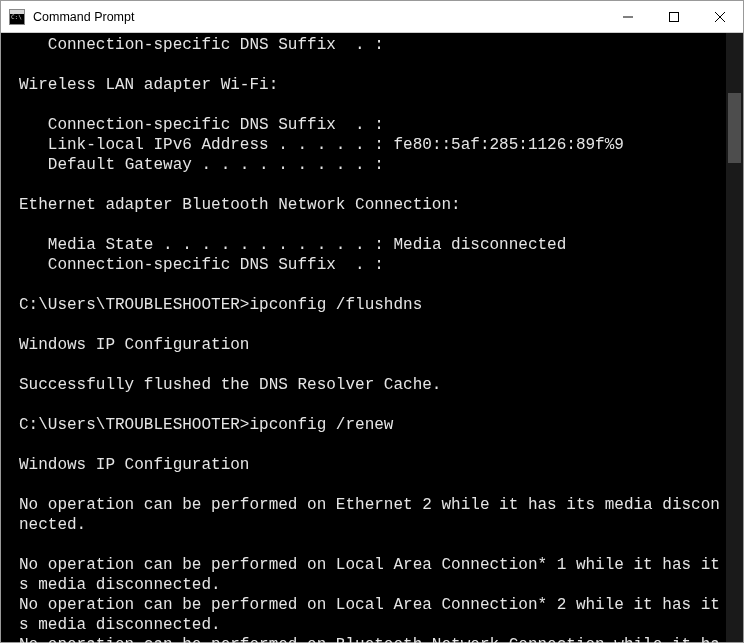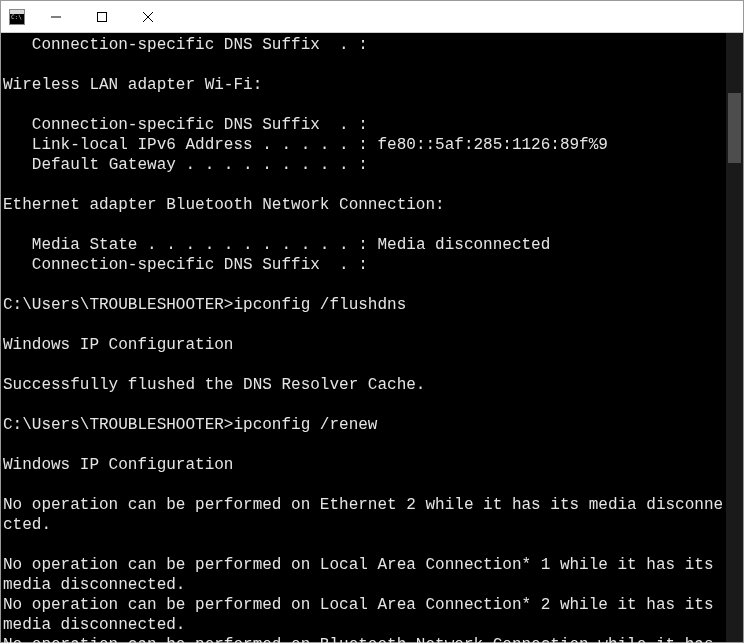--- a/index.html
+++ b/index.html
@@ -47,21 +47,21 @@
     flex: 1 1 auto;
     background: #000;
     color: #e5e5e5;
     font-family: Consolas, "Courier New", monospace;
     font-size: 16px;
     line-height: 20px;
     padding: 2px 0 2px 2px;
     white-space: pre;
     width: 724px;
   }
-  .terminal .line { white-space: pre-wrap; word-break: break-all; text-indent: 0; padding-left: 8px; text-indent: -8px; margin-left: 0; }
+  .terminal .line { white-space: pre-wrap; word-break: break-all; text-indent: 0; padding-left: 8px; text-indent: -8px; margin-left: 16px; }
   .terminal .line { padding-left: 0; text-indent: 0; }
   .scrollbar-track {
     width: 17px;
     background: #1a1a1a;
     position: relative;
     flex: 0 0 auto;
   }
   .scrollbar-thumb {
     position: absolute;
     left: 2px; right: 2px;
@@ -91,20 +91,21 @@
   }
 </style>
 </head>
 <body>
 
 <div class="window">
   <div class="titlebar">
     <span class="app-icon">
       <span class="cmd-icon-box"></span>
     </span>
+    <span class="title">Command Prompt</span>
     <div class="win-controls">
       <div class="win-btn">
         <svg width="10" height="10" viewBox="0 0 10 10">
             <line x1="0" y1="5" x2="10" y2="5" stroke="currentColor" stroke-width="1"></line>
           </svg>
       </div>
       <div class="win-btn">
         <svg width="10" height="10" viewBox="0 0 10 10">
             <rect x="0.5" y="0.5" width="9" height="9" fill="none" stroke="currentColor" stroke-width="1"></rect>
           </svg>

